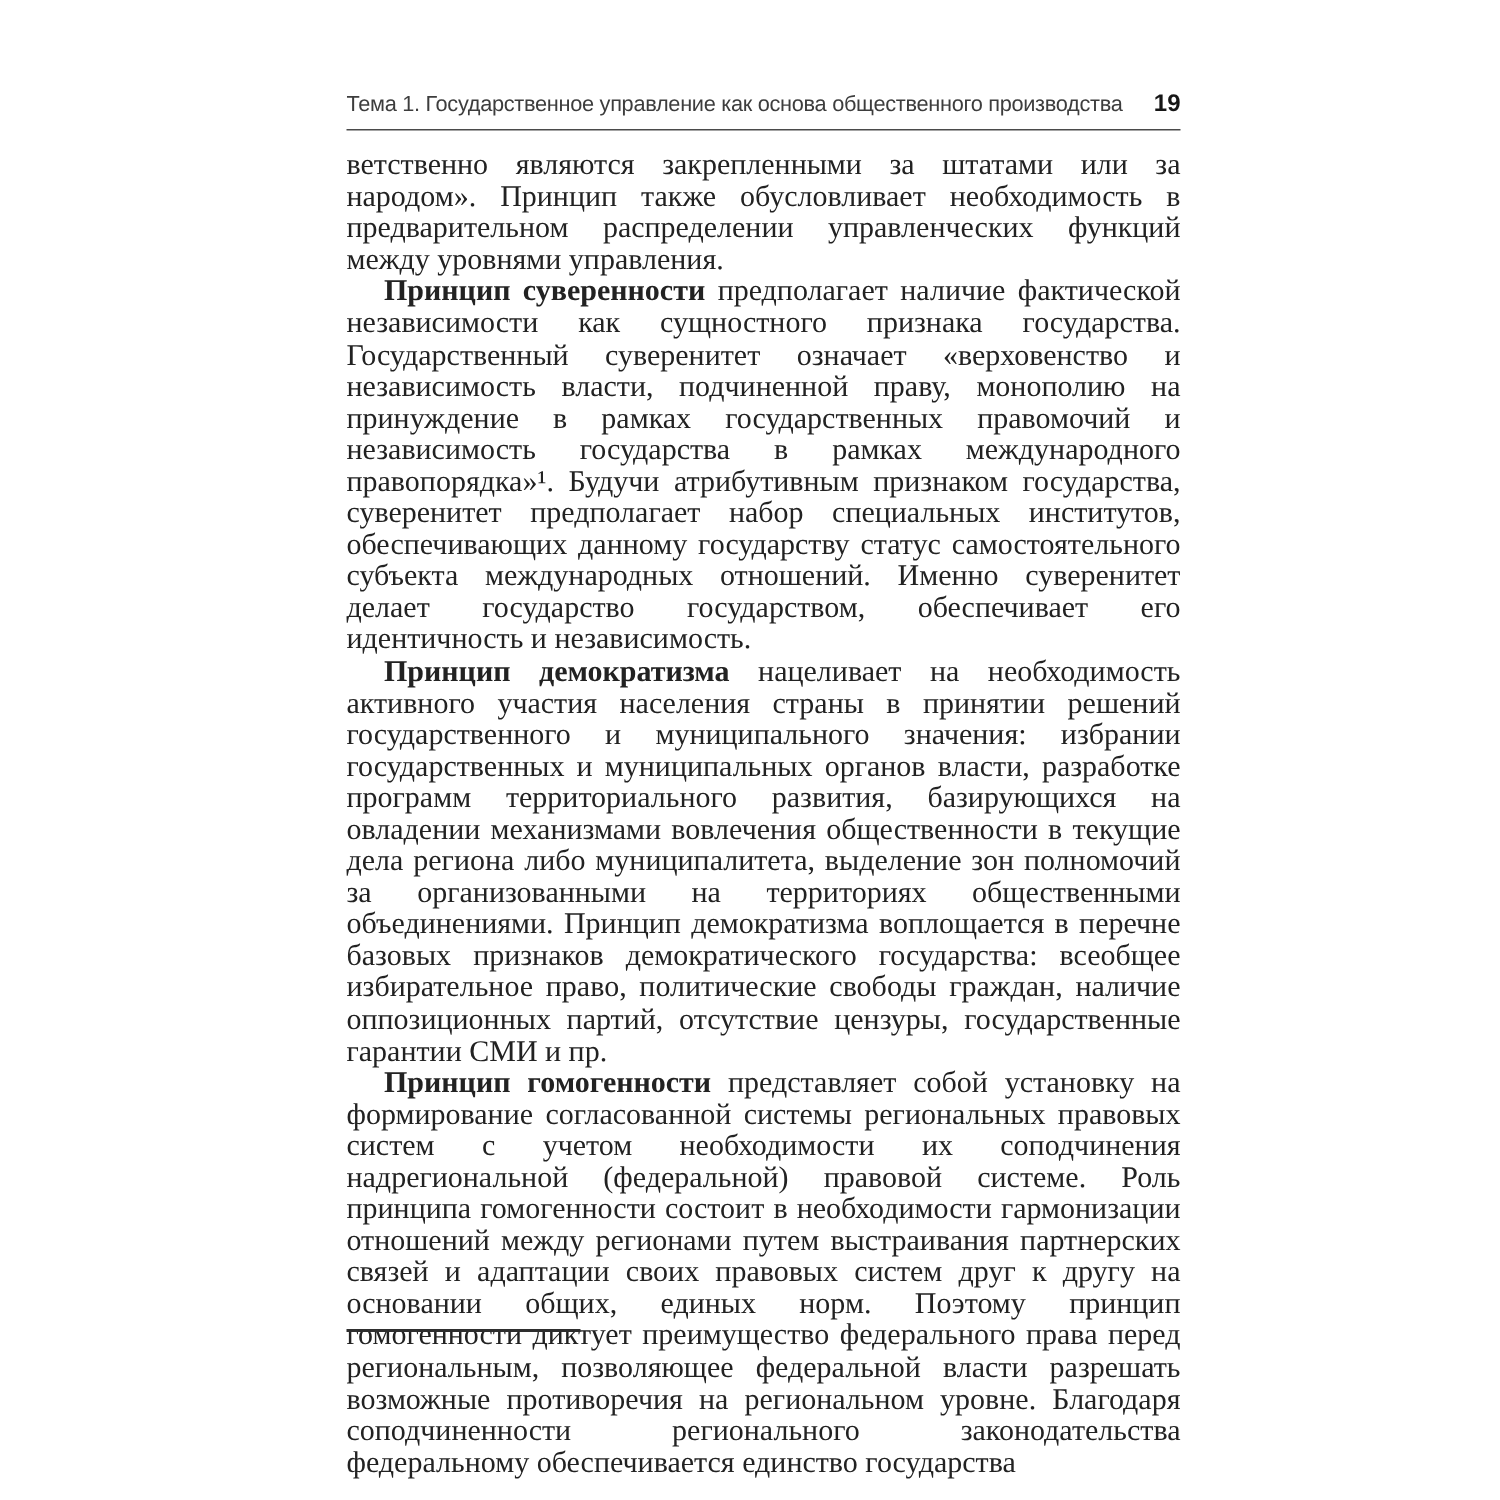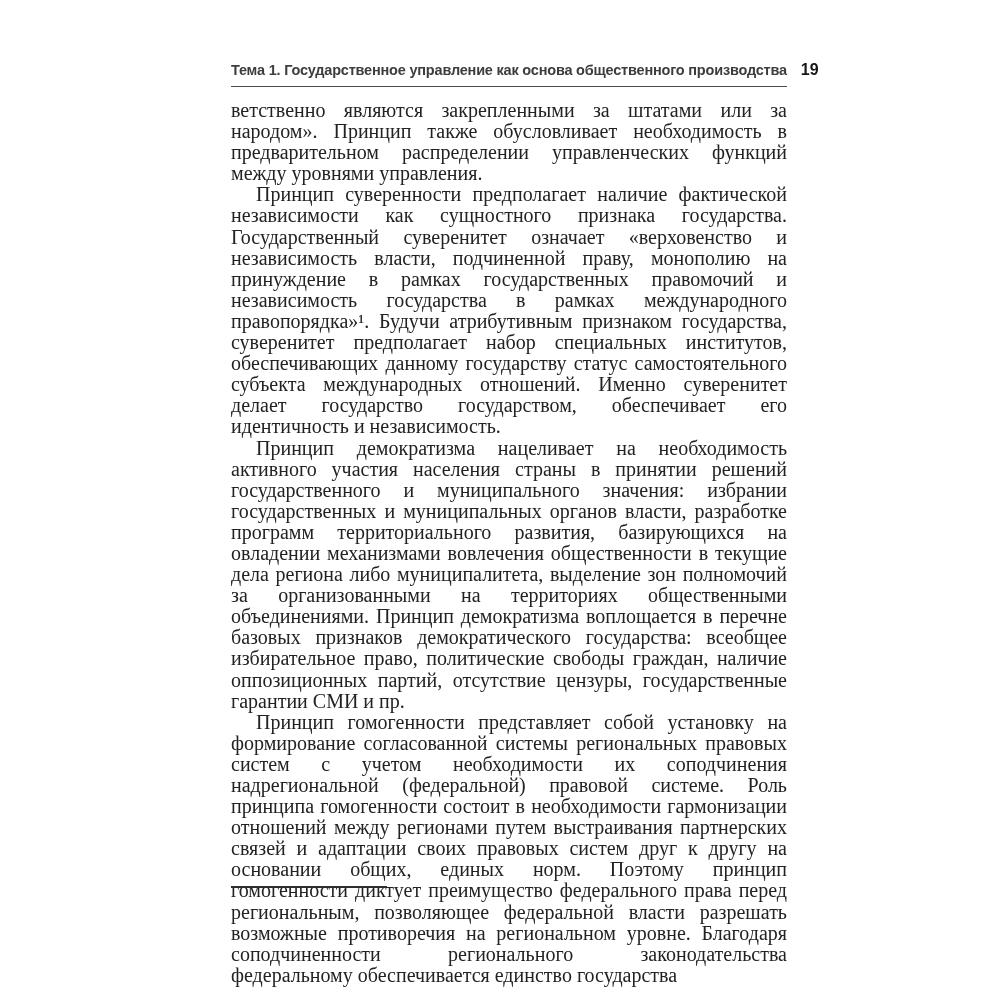--- a/index.html
+++ b/index.html
@@ -28,21 +28,20 @@
     font-family: "Liberation Sans", sans-serif;
     font-size: 14.5px;
     color: #3d3d3d;
     border-bottom: 1.5px solid #4a4a4a;
     padding-bottom: 7px;
   }
 
   .page-header .running-title {
     white-space: nowrap;
     letter-spacing: -0.2px;
-    font-weight: bold;
   }
 
   .page-header .page-number {
     font-weight: bold;
     font-size: 16px;
     color: #161616;
     margin-left: 14px;
   }
 
   .body-text {
@@ -55,21 +54,21 @@
   .body-text p {
     margin: 0;
     text-indent: 25px;
   }
 
   .body-text p.no-indent {
     text-indent: 0;
   }
 
   .lead {
-    font-weight: normal;
+    font-weight: bold;
   }
 
   .footnote {
     position: absolute;
     left: 231px;
     top: 886px;
     width: 556px;
     font-size: 14.4px;
     line-height: 20px;
     text-align: justify;

